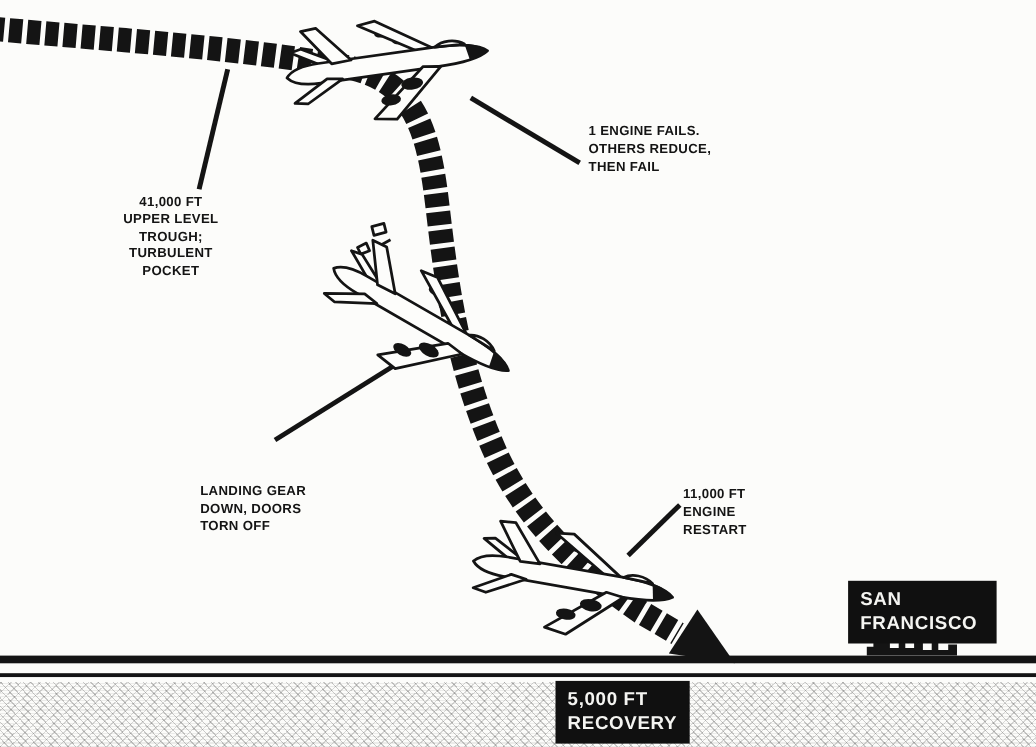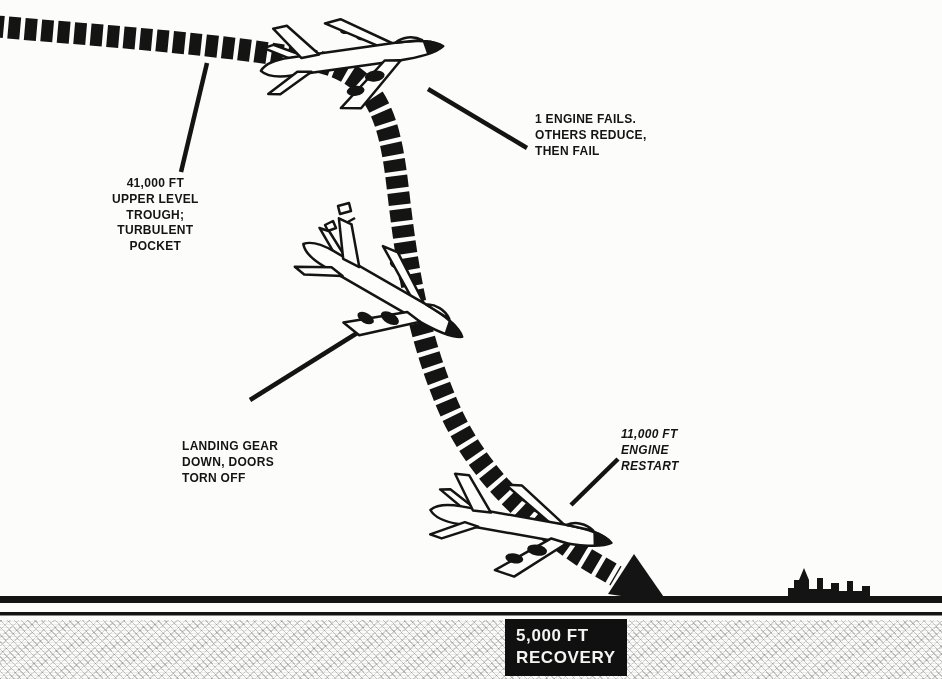--- a/index.html
+++ b/index.html
@@ -106,21 +106,23 @@
 POCKET</div>
 
   <div class="label" style="left:535px; top:112px;">1 ENGINE FAILS.
 OTHERS REDUCE,
 THEN FAIL</div>
 
   <div class="label" style="left:182px; top:402px;margin-top:37px;">LANDING GEAR
 DOWN, DOORS
 TORN OFF</div>
 
-  <div class="label" style="left:621px; top:427px;font-style:italic;">11,000 FT
+  <div class="label" style="left:621px; top:442px;">11,000 FT
 ENGINE
 RESTART</div>
 
+  <div class="tag" style="left:771px; top:528px; min-width:135px;">SAN
+FRANCISCO</div>
 
   <div class="tag" style="left:505px; top:619px; min-width:118px;">5,000 FT
 RECOVERY</div>
 
 </div>
 
 </body></html>

